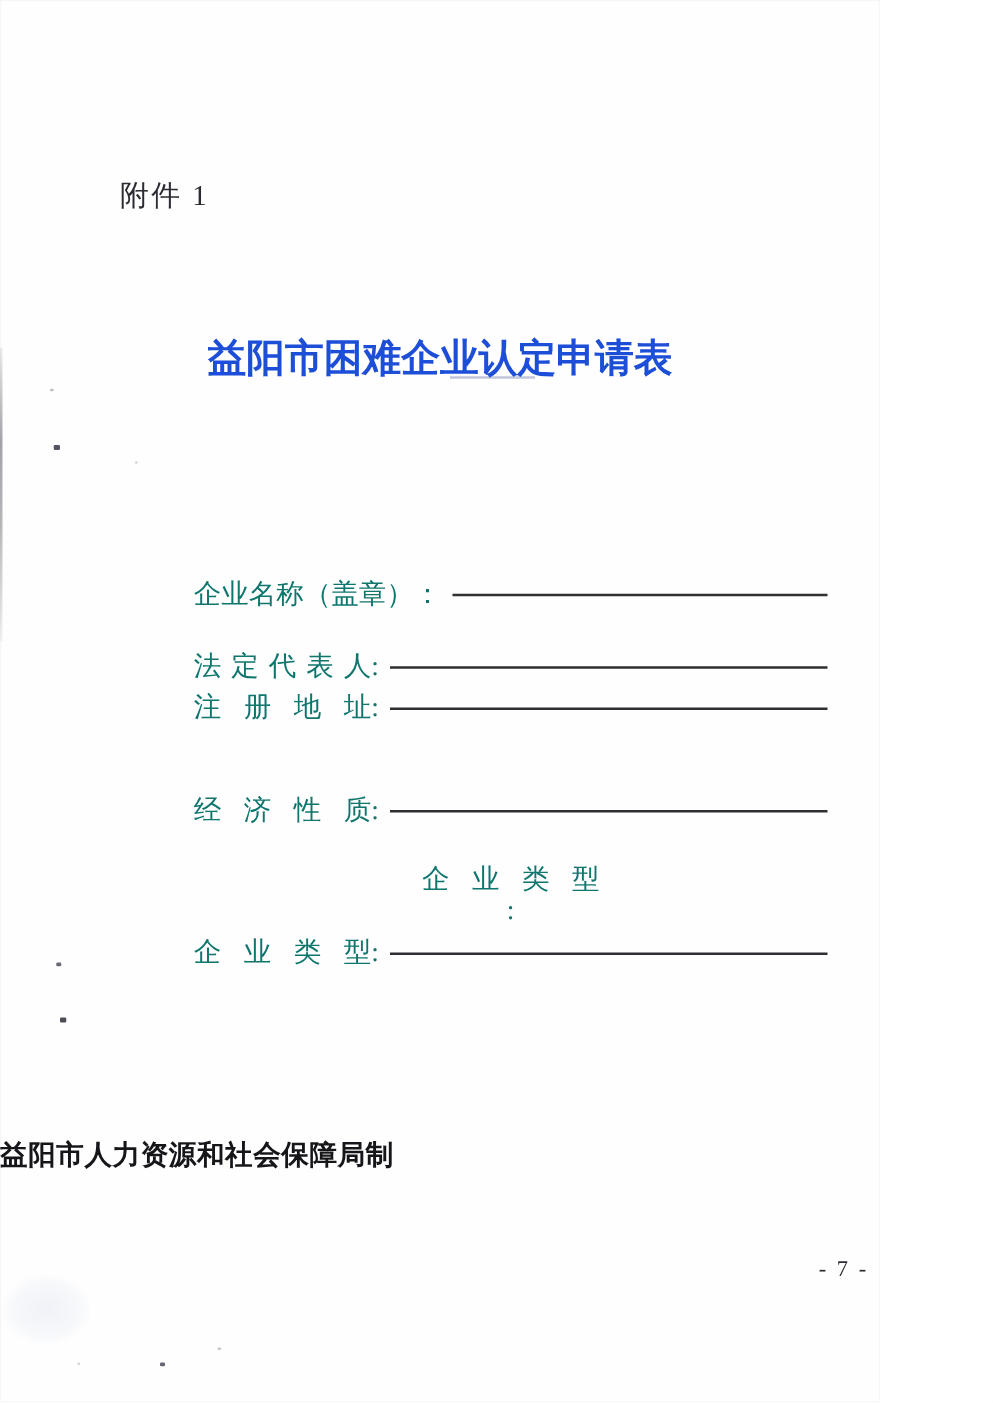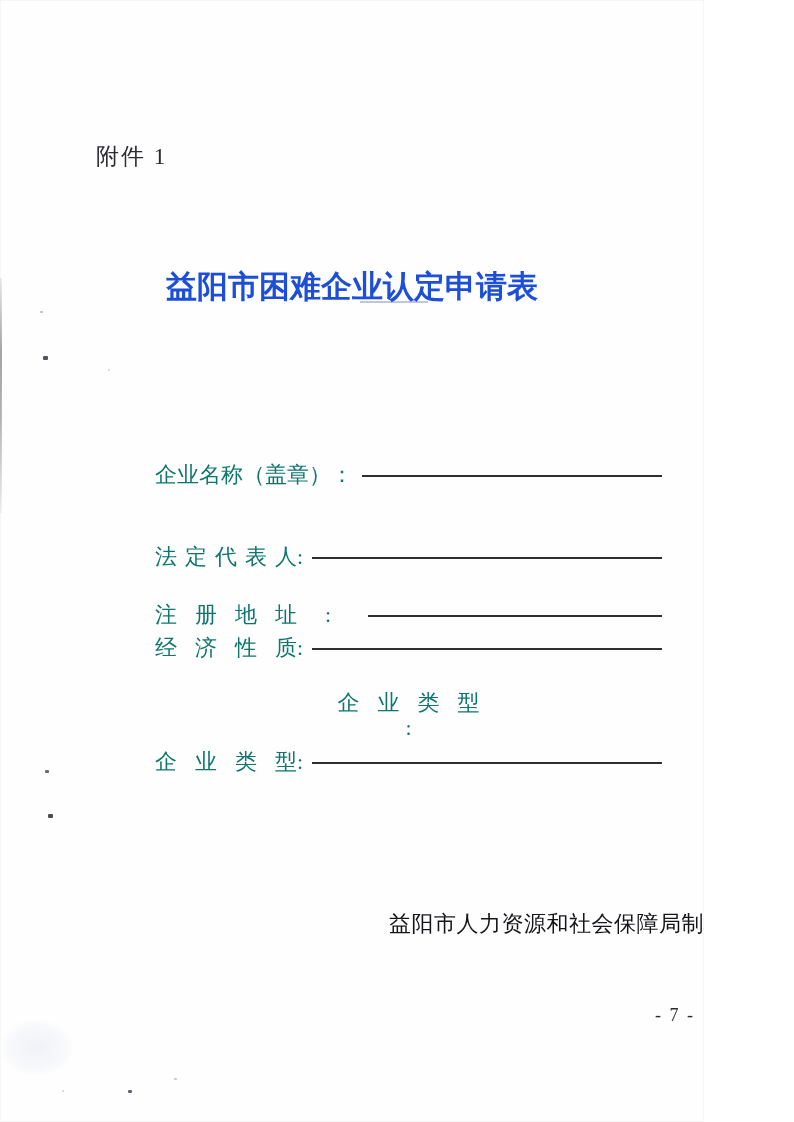--- a/index.html
+++ b/index.html
@@ -56,22 +56,22 @@
     position: absolute;
     left: 155px;
     width: 507px;
     height: 28px;
     display: flex;
     align-items: center;
     font-size: 22px;
     color: #0f766e;
   }
   .row-1 { top: 462px; }
-  .row-2 { top: 544px; }
-  .row-3 { top: 602px; gap: 28px; }
+  .row-2 { top: 520px; }
+  .row-3 { top: 553px; }
   .row-4 { top: 635px; }
   .row-5 { top: 692px; flex-direction: column; }
   .row-6 { top: 749px; }
 
   .field-label {
     line-height: 1;
     margin-bottom: 3px;
     white-space: nowrap;
   }
   .field-label.justified {
@@ -90,23 +90,23 @@
     margin-left: 9px;
     height: 0;
   }
 
   
   .footer {
     position: absolute;
     left: 0;
     top: 909px;
     width: 100%;
-    text-align: right;
+    text-align: left;
     font-family: "Liberation Sans", "DejaVu Sans", sans-serif;
-    font-weight: normal;
+    font-weight: bold;
     font-size: 22px;
     letter-spacing: 0.5px;
     color: #16161a;
   }
 
   
   .page-number {
     position: absolute;
     left: 655px;
     top: 1005px;

